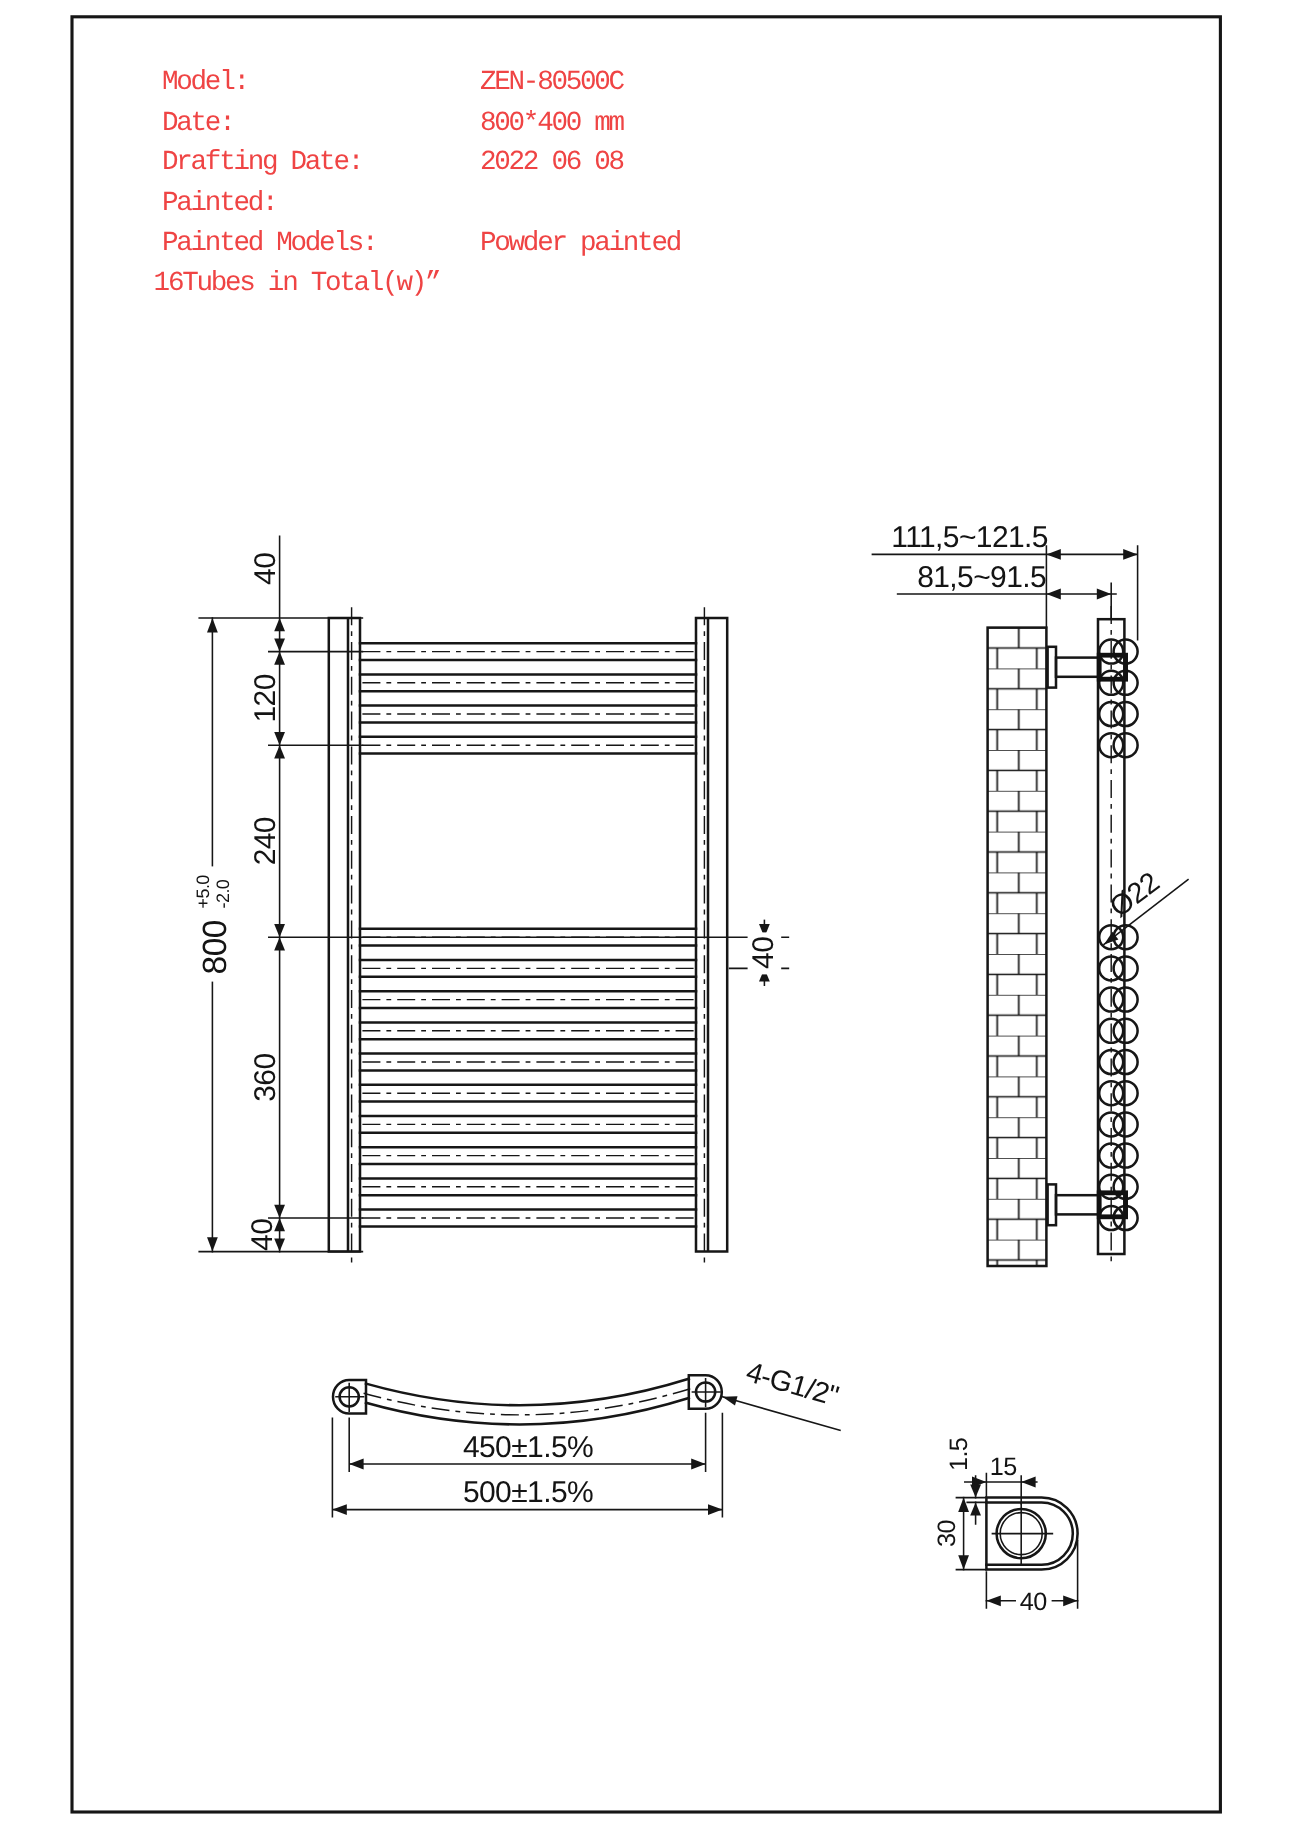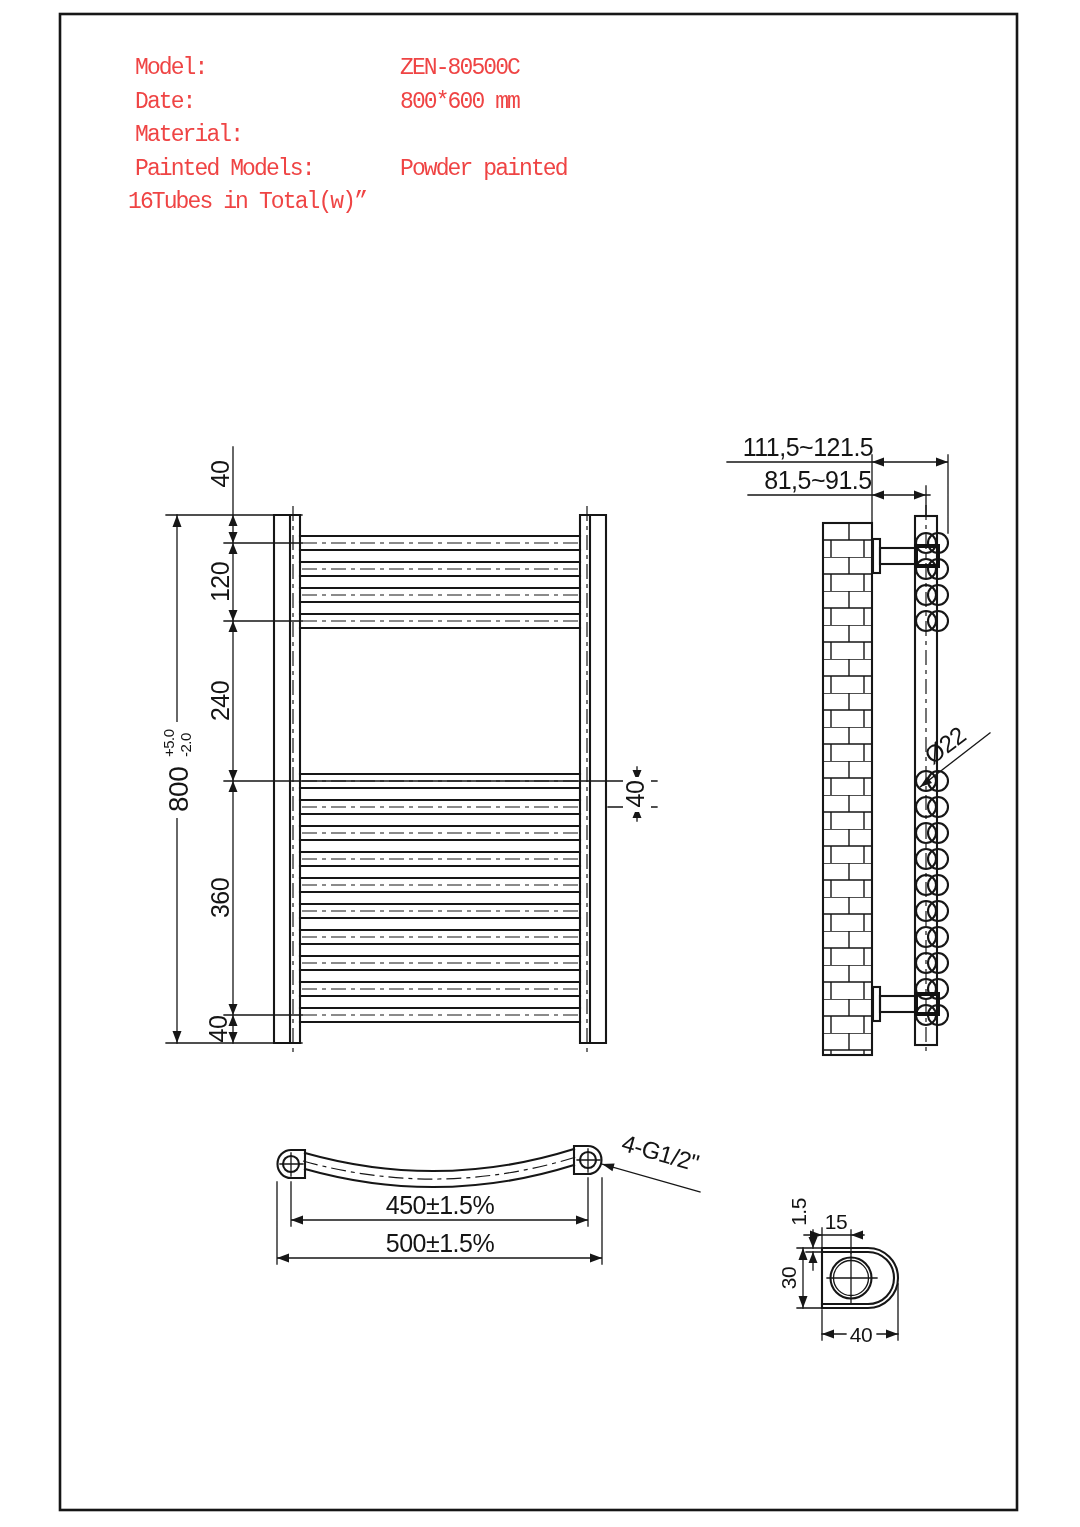--- a/index.html
+++ b/index.html
@@ -215,24 +215,28 @@
     </g>
   </svg>
 
   <div class="specs">
     <div class="spec-row">
       <span class="spec-label">Model:</span>
       <span class="spec-value">ZEN-80500C</span>
     </div>
     <div class="spec-row">
       <span class="spec-label">Date:</span>
-      <span class="spec-value">800*600 mm</span>
-    </div>
-    <div class="spec-row">
-      <span class="spec-label">Material:</span>
+      <span class="spec-value">800*400 mm</span>
+    </div>
+    <div class="spec-row">
+      <span class="spec-label">Drafting Date:</span>
+      <span class="spec-value">2022 06 08</span>
+    </div>
+    <div class="spec-row">
+      <span class="spec-label">Painted:</span>
     </div>
     <div class="spec-row">
       <span class="spec-label">Painted Models:</span>
       <span class="spec-value">Powder painted</span>
     </div>
     <div class="spec-row">
       <span class="spec-label flush">16Tubes in Total(w)”</span>
     </div>
   </div>
 

